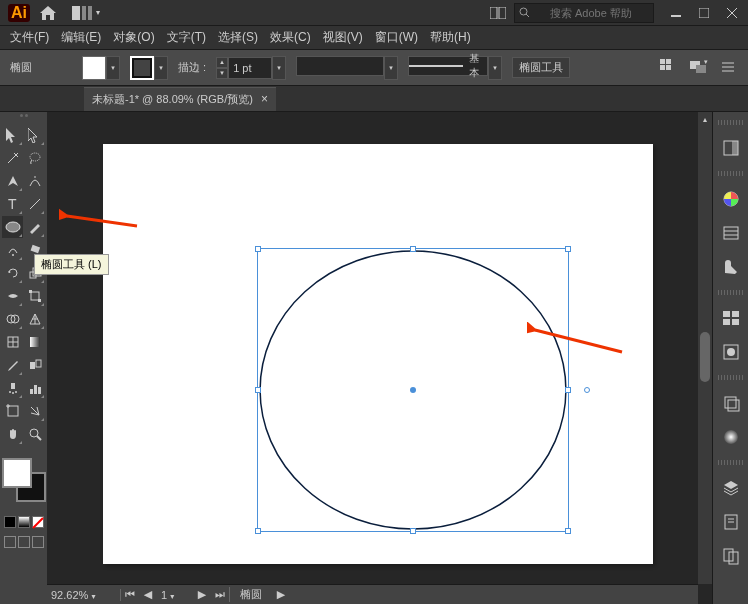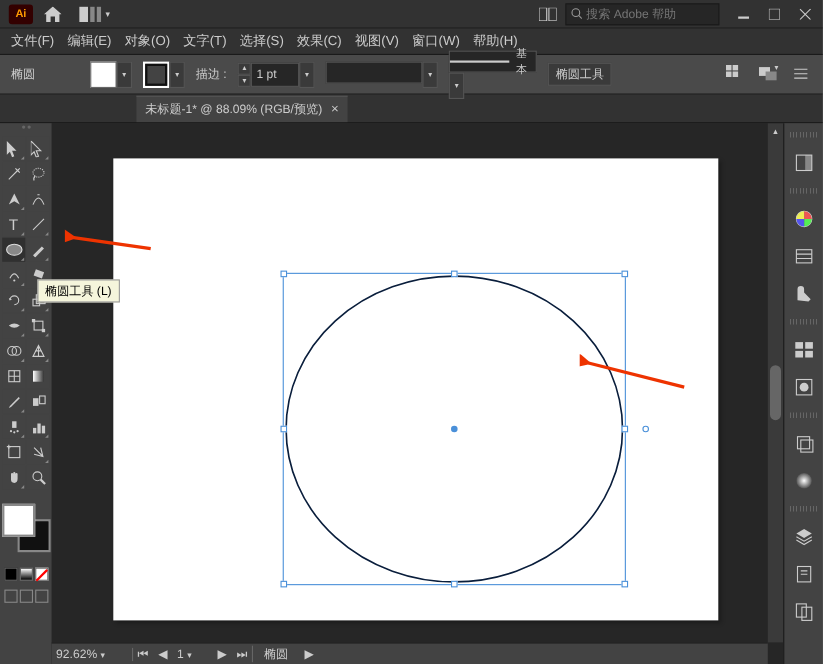--- a/index.html
+++ b/index.html
@@ -1,25 +1,25 @@
 <!DOCTYPE html>
 <html><head>
 <meta charset="utf-8">
 <style>
   * { margin: 0; padding: 0; box-sizing: border-box; font-family: "Microsoft YaHei", Arial, sans-serif; }
   body { background: #333; color: #ccc; font-size: 11px; width: 748px; height: 604px; overflow: hidden; position: relative; }
   
   
   .titlebar { height: 26px; background: #323232; display: flex; align-items: center; padding: 0 2px; border-bottom: 1px solid #1a1a1a; }
-  .ai-logo { width: 22px; height: 18px; background: #330000; color: #ff9a00; font-weight: bold; font-size: 10px; display: flex; align-items: center; justify-content: center; border-radius: 3px; margin: 2px 6px; }
+  .ai-logo { width: 22px; height: 18px; background: #330000; color: #ff9a00; font-weight: bold; font-size: 16px; display: flex; align-items: center; justify-content: center; border-radius: 3px; margin: 2px 6px; }
   .home-btn { width: 24px; height: 22px; display: flex; align-items: center; justify-content: center; cursor: pointer; }
   .layout-btn { display: flex; align-items: center; padding: 0 4px; height: 22px; margin-left: 8px; cursor: pointer; }
   .titlebar-right { margin-left: auto; display: flex; align-items: center; gap: 8px; }
   .search-box { background: #262626; border: 1px solid #1a1a1a; height: 20px; width: 140px; display: flex; align-items: center; padding: 0 4px; gap: 4px; }
-  .search-box input { background: transparent; border: none; color: #ccc; width: 100%; font-size: 11px; outline: none; }
+  .search-box input { background: transparent; border: none; color: #ccc; width: 100%; font-size: 11px; outline: none; text-align: center; }
   .win-btns { display: flex; gap: 0; }
   .win-btn { width: 28px; height: 22px; display: flex; align-items: center; justify-content: center; cursor: pointer; }
   
   
   .menubar { height: 24px; background: #323232; display: flex; align-items: center; padding: 0 4px; border-bottom: 1px solid #1a1a1a; }
   .menu-item { padding: 3px 6px; cursor: pointer; font-size: 12px; }
   
   
   .controlbar { height: 36px; background: #4a4a4a; display: flex; align-items: center; padding: 0 10px; gap: 10px; border-bottom: 1px solid #1a1a1a; position: relative; }
   .control-label { color: #ccc; font-size: 11px; }
@@ -31,21 +31,21 @@
   .stroke-arrow { width: 12px; height: 11px; background: #3a3a3a; border: 1px solid #555; font-size: 7px; display: flex; align-items: center; justify-content: center; cursor: pointer; }
   .long-swatch { width: 88px; height: 20px; background: #262626; border: 1px solid #555; }
   .brush-swatch { width: 80px; height: 20px; background: #262626; border: 1px solid #555; display: flex; align-items: center; justify-content: center; }
   .brush-line { width: 60px; height: 2px; background: #ccc; }
   .opacity-btn { padding: 2px 6px; background: #3a3a3a; border: 1px solid #555; cursor: pointer; font-size: 11px; }
   .controlbar-right { margin-left: auto; display: flex; align-items: center; gap: 12px; }
   .icon-sq { width: 18px; height: 18px; cursor: pointer; }
   
   
   .doctab-bar { height: 26px; background: #323232; display: flex; align-items: center; padding-left: 84px; border-bottom: 1px solid #1a1a1a; }
-  .doctab { height: 24px; background: #434343; padding: 0 8px; display: flex; align-items: center; gap: 8px; border-top: 1px solid #555; margin-left: 40px; }
+  .doctab { height: 24px; background: #434343; padding: 0 8px; display: flex; align-items: center; gap: 8px; border-top: 1px solid #555; }
   .doctab-close { cursor: pointer; font-size: 12px; }
   
   
   .main { display: flex; height: 492px; }
   
   
   .toolbox { width: 47px; background: #434343; padding: 2px; position: relative; display: flex; flex-direction: column; }
   .toolbox-grip { height: 6px; display: flex; justify-content: center; gap: 2px; margin-bottom: 4px; }
   .grip-dot { width: 3px; height: 3px; background: #666; border-radius: 50%; }
   .tool-row { display: flex; gap: 1px; margin-bottom: 1px; }
@@ -198,21 +198,21 @@
     <div class="dropdown-tiny">
         <span style="font-size:7px">▾</span>
       </div>
   </div>
   <div style="display:flex;">
     <div class="long-swatch"></div>
     <div class="dropdown-tiny">
         <span style="font-size:7px">▾</span>
       </div>
   </div>
-  <div style="display:flex;flex-direction:column;">
+  <div style="display:flex;">
     <div class="brush-swatch">
       <div class="brush-line"></div>
       <span style="margin-left:6px;font-size:10px">基本</span>
     </div>
     <div class="dropdown-tiny">
         <span style="font-size:7px">▾</span>
       </div>
   </div>
   <div class="opacity-btn">椭圆工具</div>
   <div class="controlbar-right">

